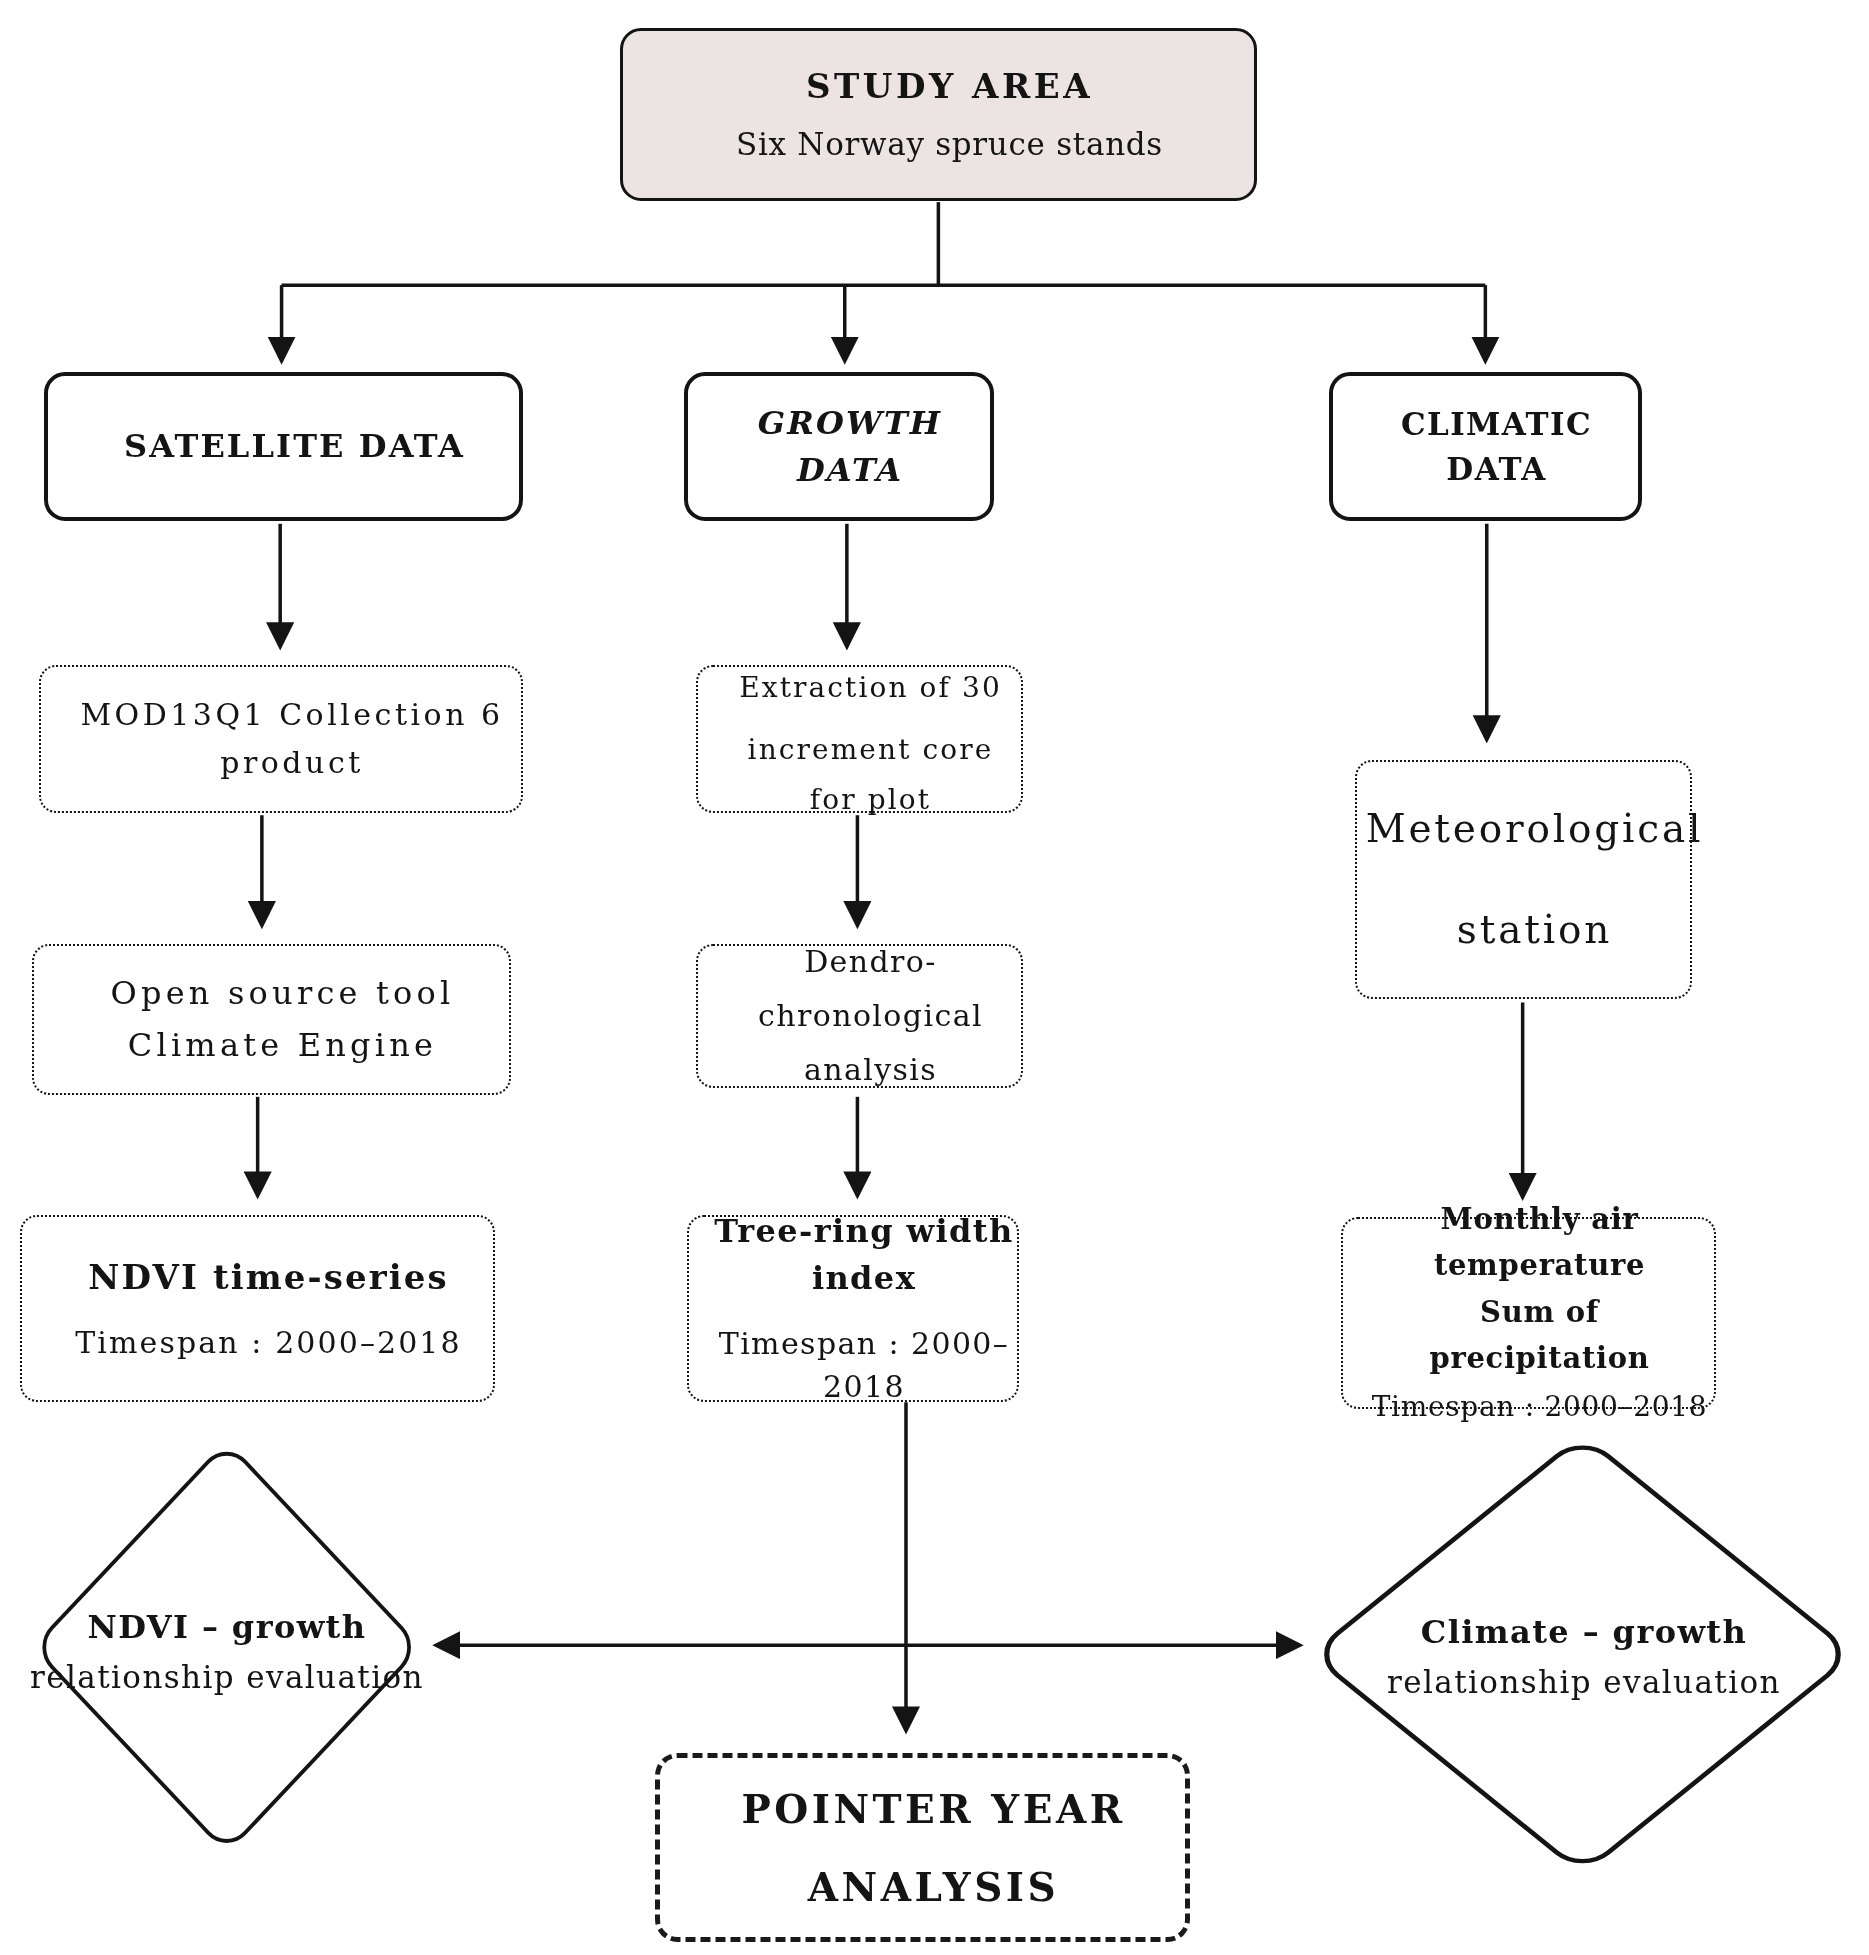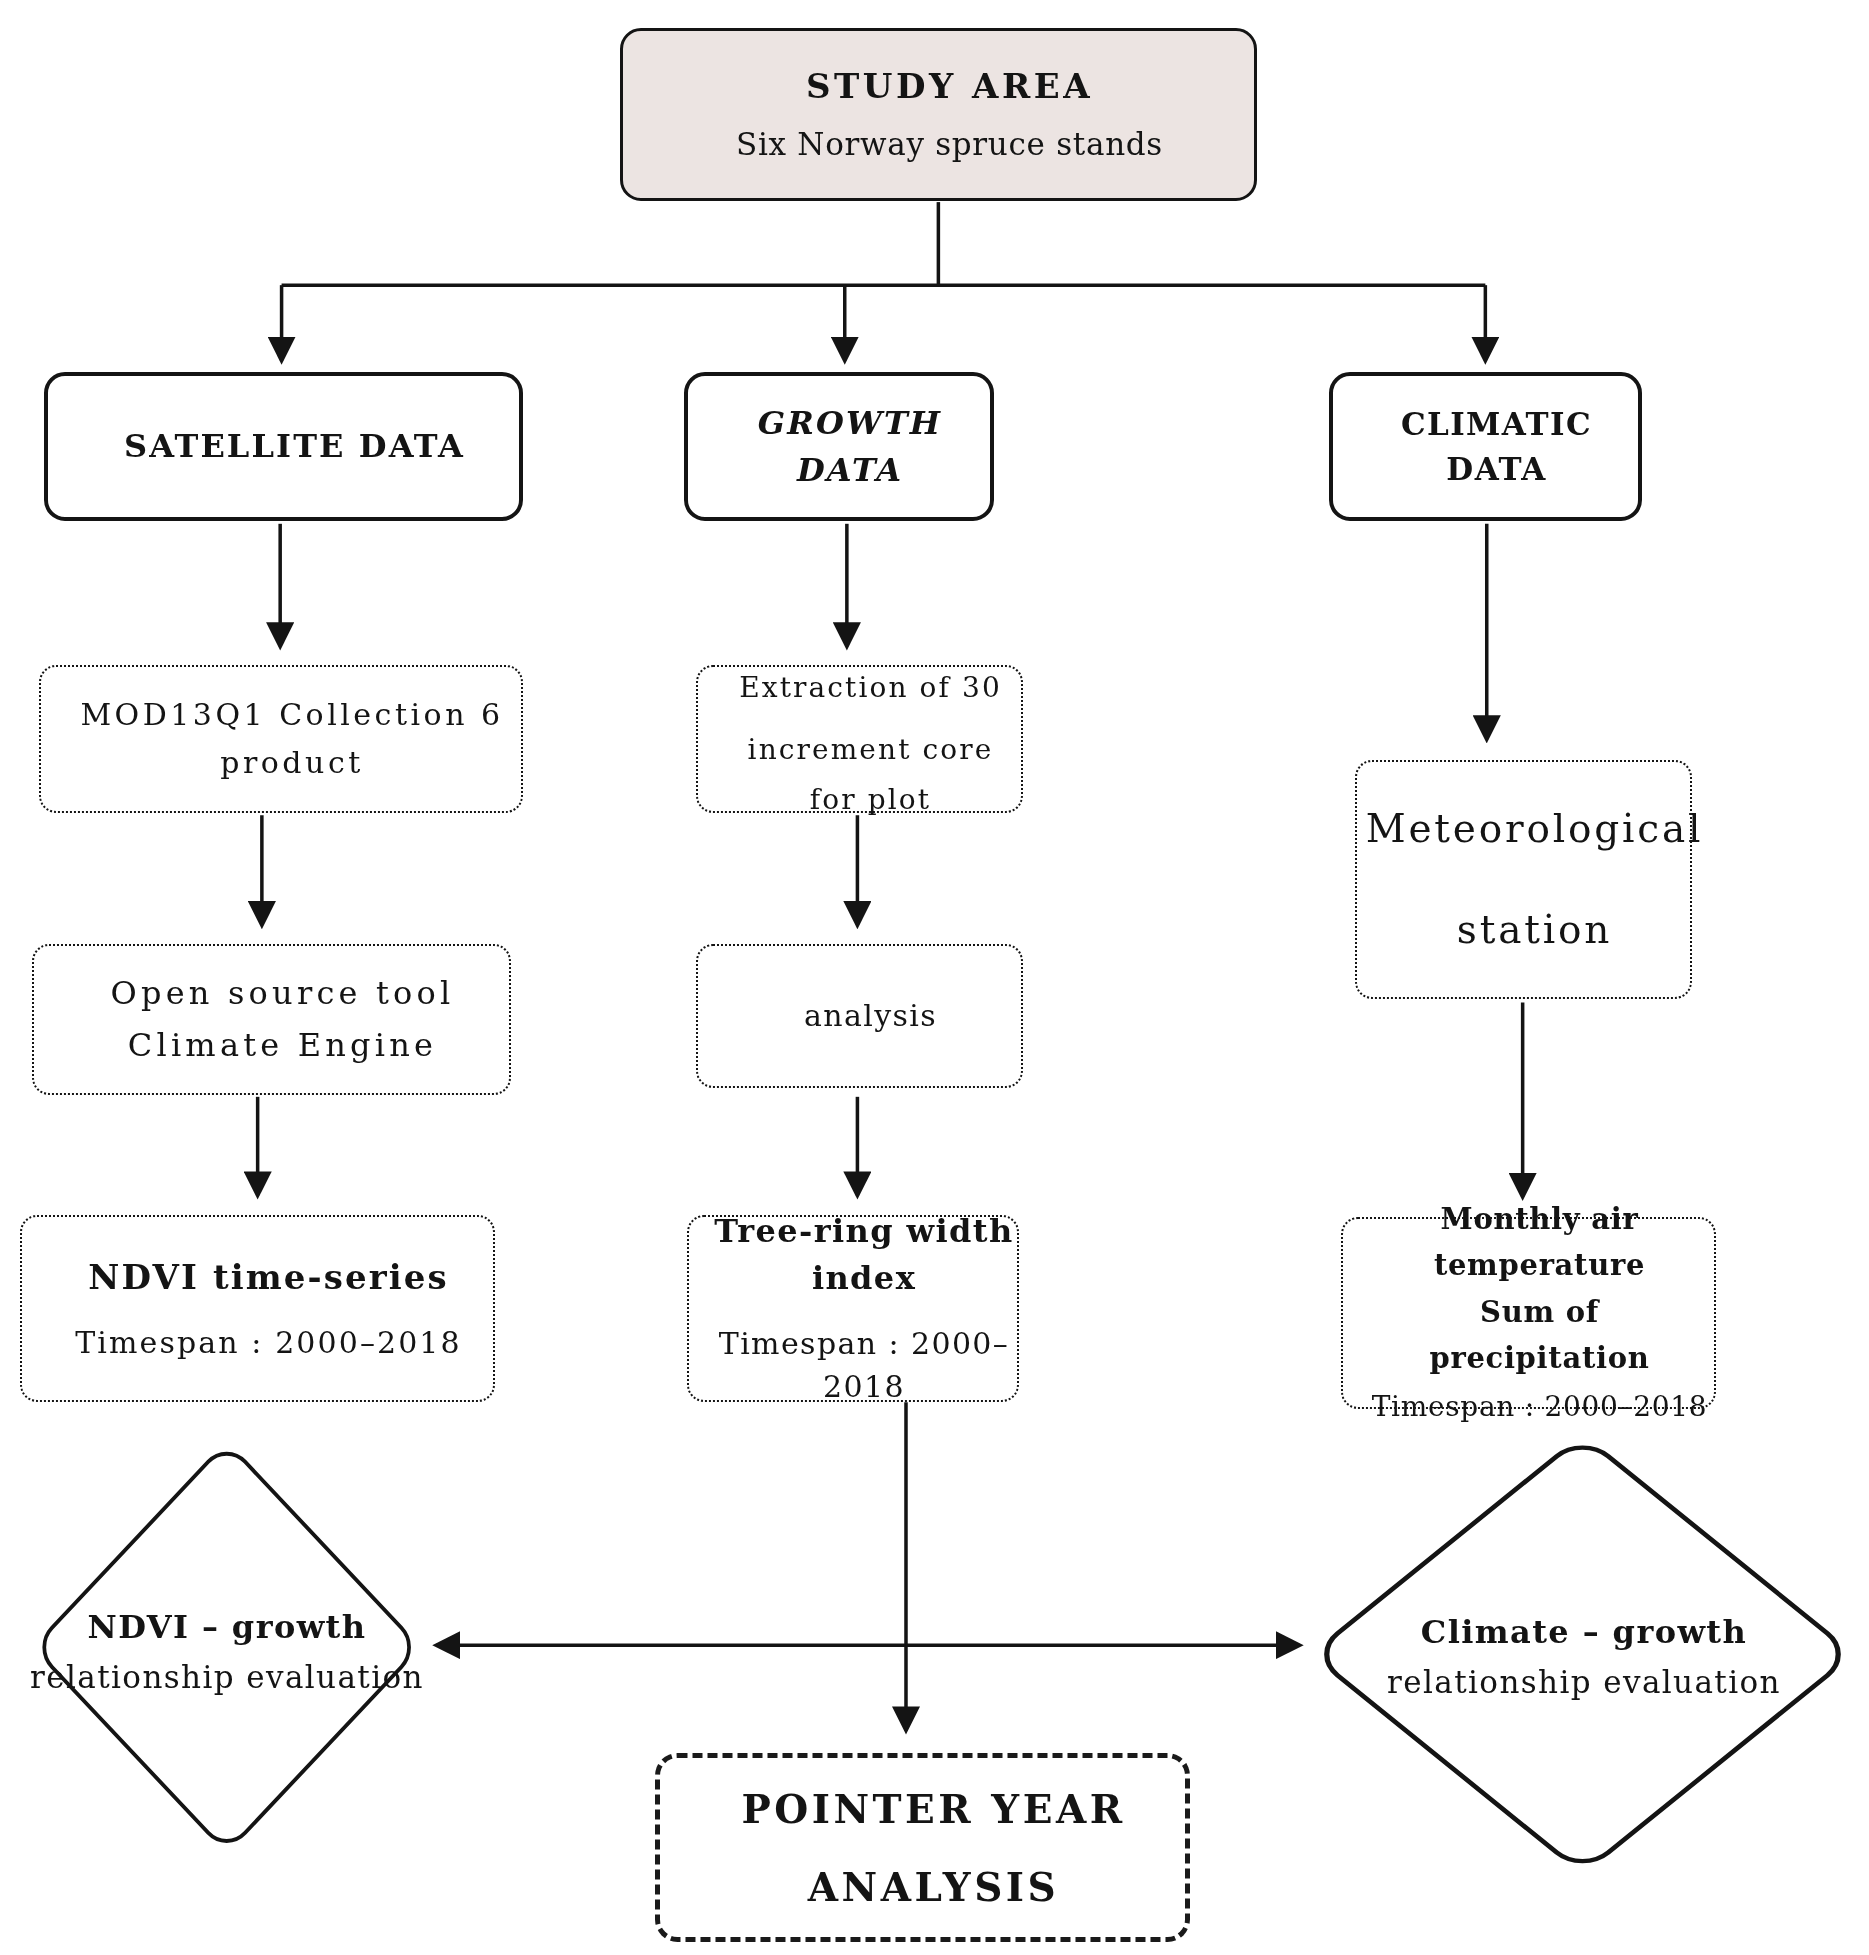--- a/index.html
+++ b/index.html
@@ -116,20 +116,21 @@
   <div class="diamond-text" style="left:28px;top:1574px;width:398px;height:155px;">
     <div class="dia-b">NDVI – growth</div>
     <div class="dia-r">relationship evaluation</div>
   </div>
 
   <div class="box dotted" style="left:696px;top:665px;width:327px;height:148px;">
     <div class="ext-line">Extraction of  30</div>
     <div class="ext-line">increment core for plot</div>
   </div>
   <div class="box dotted" style="left:696px;top:944px;width:327px;height:144px;">
+    <div class="den-line">Dendro-chronological</div>
     <div class="den-line">analysis</div>
   </div>
   <div class="box dotted" style="left:687px;top:1215px;width:332px;height:187px;">
     <div class="tre-title">Tree-ring width index</div>
     <div class="tre-sub">Timespan : 2000–2018</div>
   </div>
   <div class="box dashed" style="left:655px;top:1753px;width:535px;height:189px;">
     <div class="pointer-line">POINTER YEAR</div>
     <div class="pointer-line">ANALYSIS</div>
   </div>

